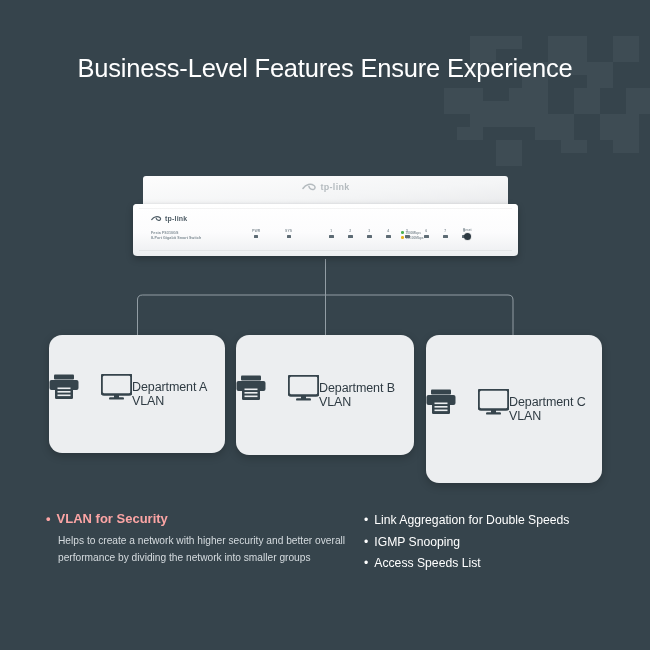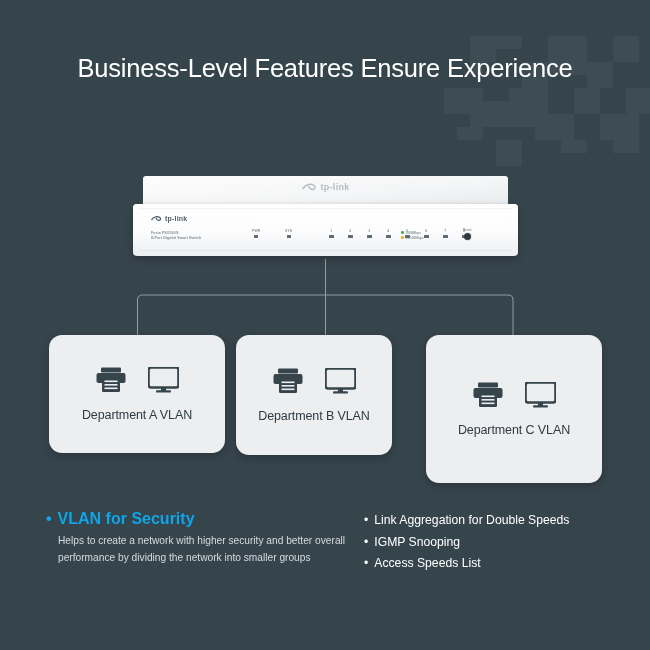--- a/index.html
+++ b/index.html
@@ -85,34 +85,34 @@
   .reset .num { font-size:3.2px; color:#8a959c; }
   .reset .btn { width:7px; height:7px; border-radius:50%; background:#2e3a42; box-shadow:0 0 0 1px rgba(0,0,0,.08); }
 
   
   #wires { position:absolute; left:0; top:0; width:650px; height:650px; pointer-events:none; }
 
   
   .card {
     position:absolute; background:#eceef0; border-radius:13px;
     box-shadow:0 3px 8px rgba(0,0,0,.22);
-    display:flex; flex-direction:column; align-items:center; justify-content:center;
+    display:flex; align-items:center; justify-content:center;
   }
   .card .icons { display:flex; align-items:center; gap:22px; margin-bottom:15px; }
   .card .lbl { font-size:12.5px; color:#2f3b43; letter-spacing:-.1px; }
   .card.a { left:49px;  top:335px; width:176px; height:118px; }
-  .card.b { left:236px; top:335px; width:156px; height:120px; }
+  .card.b { left:236px; top:335px; width:178px; height:120px; }
   .card.c { left:426px; top:335px; width:176px; height:148px; }
 
   
   .bul-col { position:absolute; color:#e8ebed; }
   .bul-left  { left:46px;  top:510px; width:300px; }
   .bul-right { left:364px; top:510px; width:260px; }
 
-  .bul-head { font-size:16px; font-weight:bold; color:#0ea5e9; line-height:18px; }
+  .bul-head { font-size:13px; font-weight:bold; color:#fca5a5; line-height:18px; }
   .bul-head::before { content:"\2022"; margin-right:6px; font-weight:bold; }
   .bul-desc {
     margin-left:12px; margin-top:4px;
     font-size:10.2px; line-height:17px; color:#d5dbdf; font-weight:400;
   }
   .bul-item { font-size:12.2px; line-height:21.5px; color:#ffffff; }
   .bul-item::before { content:"\2022"; margin-right:6px; }
 </style>
 </head>
 <body>

